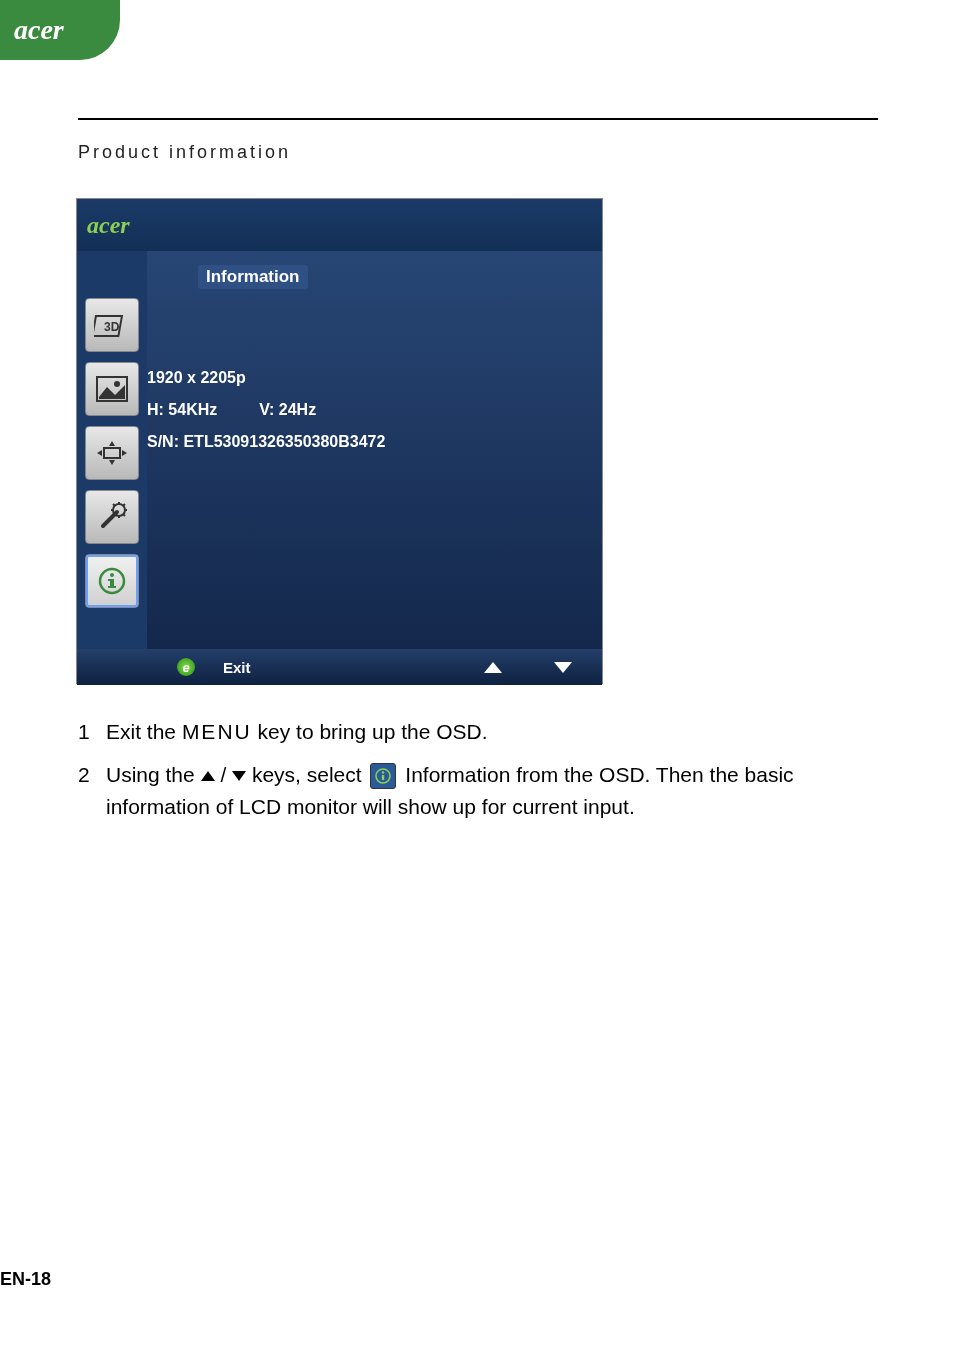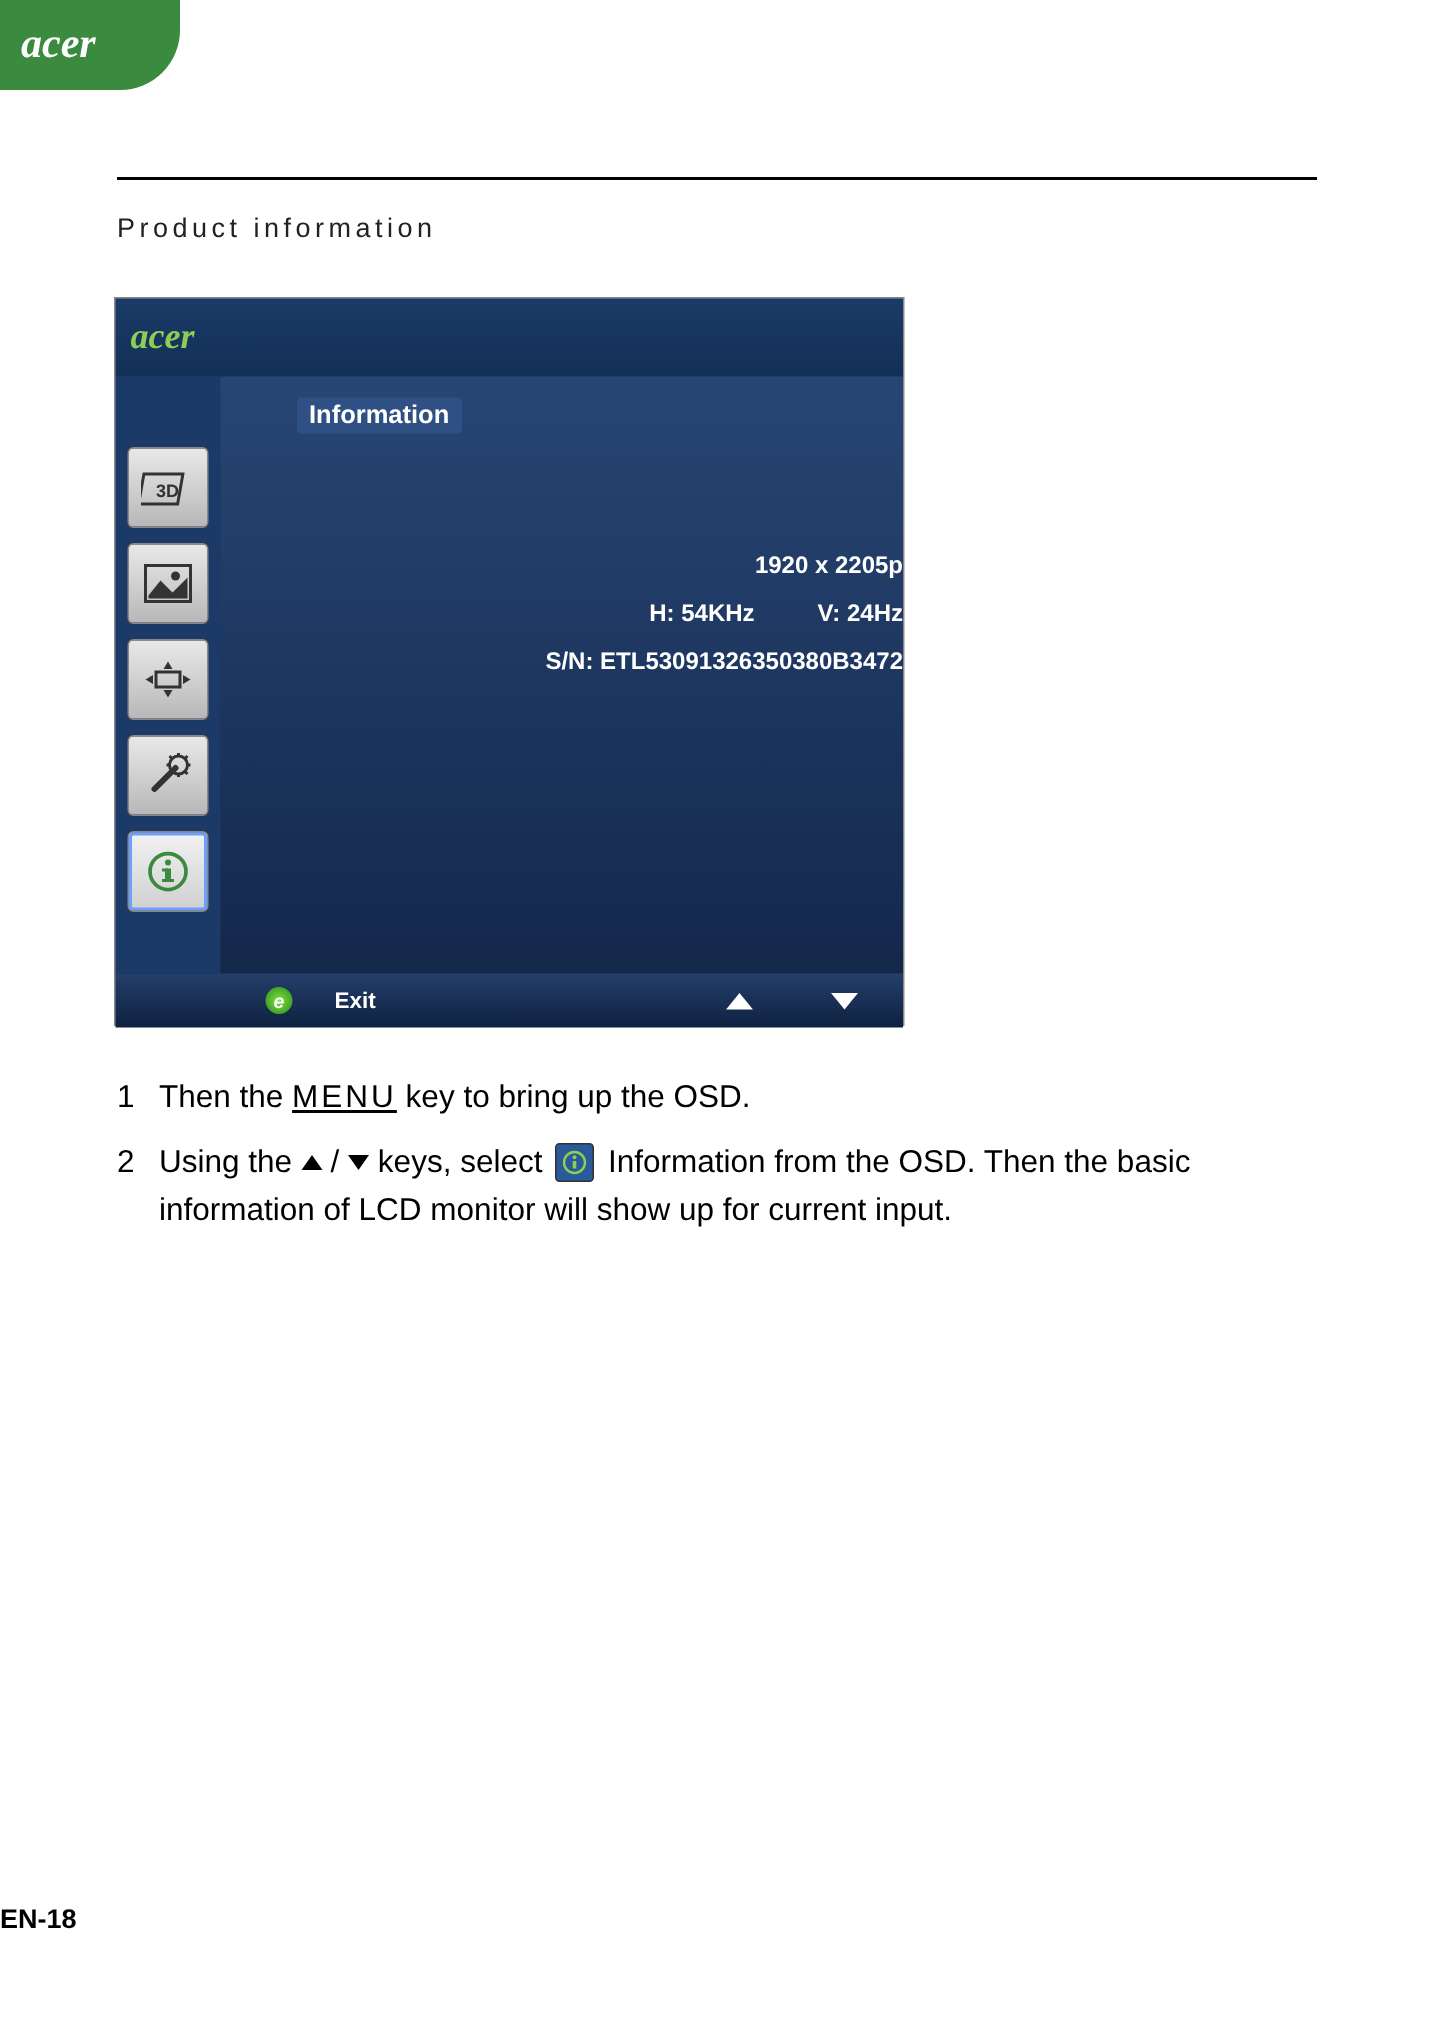--- a/index.html
+++ b/index.html
@@ -108,21 +108,21 @@
     background: rgba(60,100,160,0.4);
     padding: 2px 8px;
     border-radius: 3px;
     margin-left: 29px;
   }
   .info-lines {
     position: absolute;
     top: 118px;
     left: 0;
     width: 100%;
-    text-align: right;
+    text-align: left;
     color: #fff;
     font-weight: bold;
     font-size: 16px;
   }
   .info-lines div { margin-bottom: 14px; }
   .info-hfreq-vfreq span:first-child { margin-right: 42px; }
 
   .osd-footer {
     height: 36px;
     background: linear-gradient(#243f6a, #0e2140);
@@ -204,21 +204,21 @@
   .inline-info-icon svg { display:block; }
 
   .page-footer {
     position: absolute;
     bottom: 62px; left: 0;
     width: 100%;
     text-align: left;
     font-weight: bold;
     font-size: 18px;
   }
-  .menu-key { letter-spacing: 2px; text-decoration: underline; }
+  .menu-key { letter-spacing: 2px; }
 </style>
 </head>
 <body>
 
 <div class="header-bar">
   <span class="acer-logo">acer</span>
 </div>
 
 <div class="hr-line"></div>
 
@@ -286,21 +286,21 @@
     <span class="tri-up"></span>
     <span class="tri-down"></span>
   </div>
 </div>
 
 <div class="instructions">
   <ol>
     <li>
       <span class="num">1</span>
       <span class="txt">
-        <span>Then the </span><span class="menu-key">MENU</span><span> key to bring up the OSD.</span>
+        <span>Exit the </span><span class="menu-key">MENU</span><span> key to bring up the OSD.</span>
       </span>
     </li>
     <li>
       <span class="num">2</span>
       <span class="txt">
         <span>Using the </span><span class="inline-tri-up"></span><span> / </span><span class="inline-tri-down"></span><span> keys, select </span><span class="inline-info-icon">
           <svg width="18" height="18" viewBox="0 0 18 18">
             <circle cx="9" cy="9" r="7" fill="none" stroke="#8ccf52" stroke-width="1.6"></circle>
             <circle cx="9" cy="5.5" r="1.3" fill="#8ccf52"></circle>
             <rect x="7.8" y="8" width="2.4" height="5" fill="#8ccf52"></rect>

